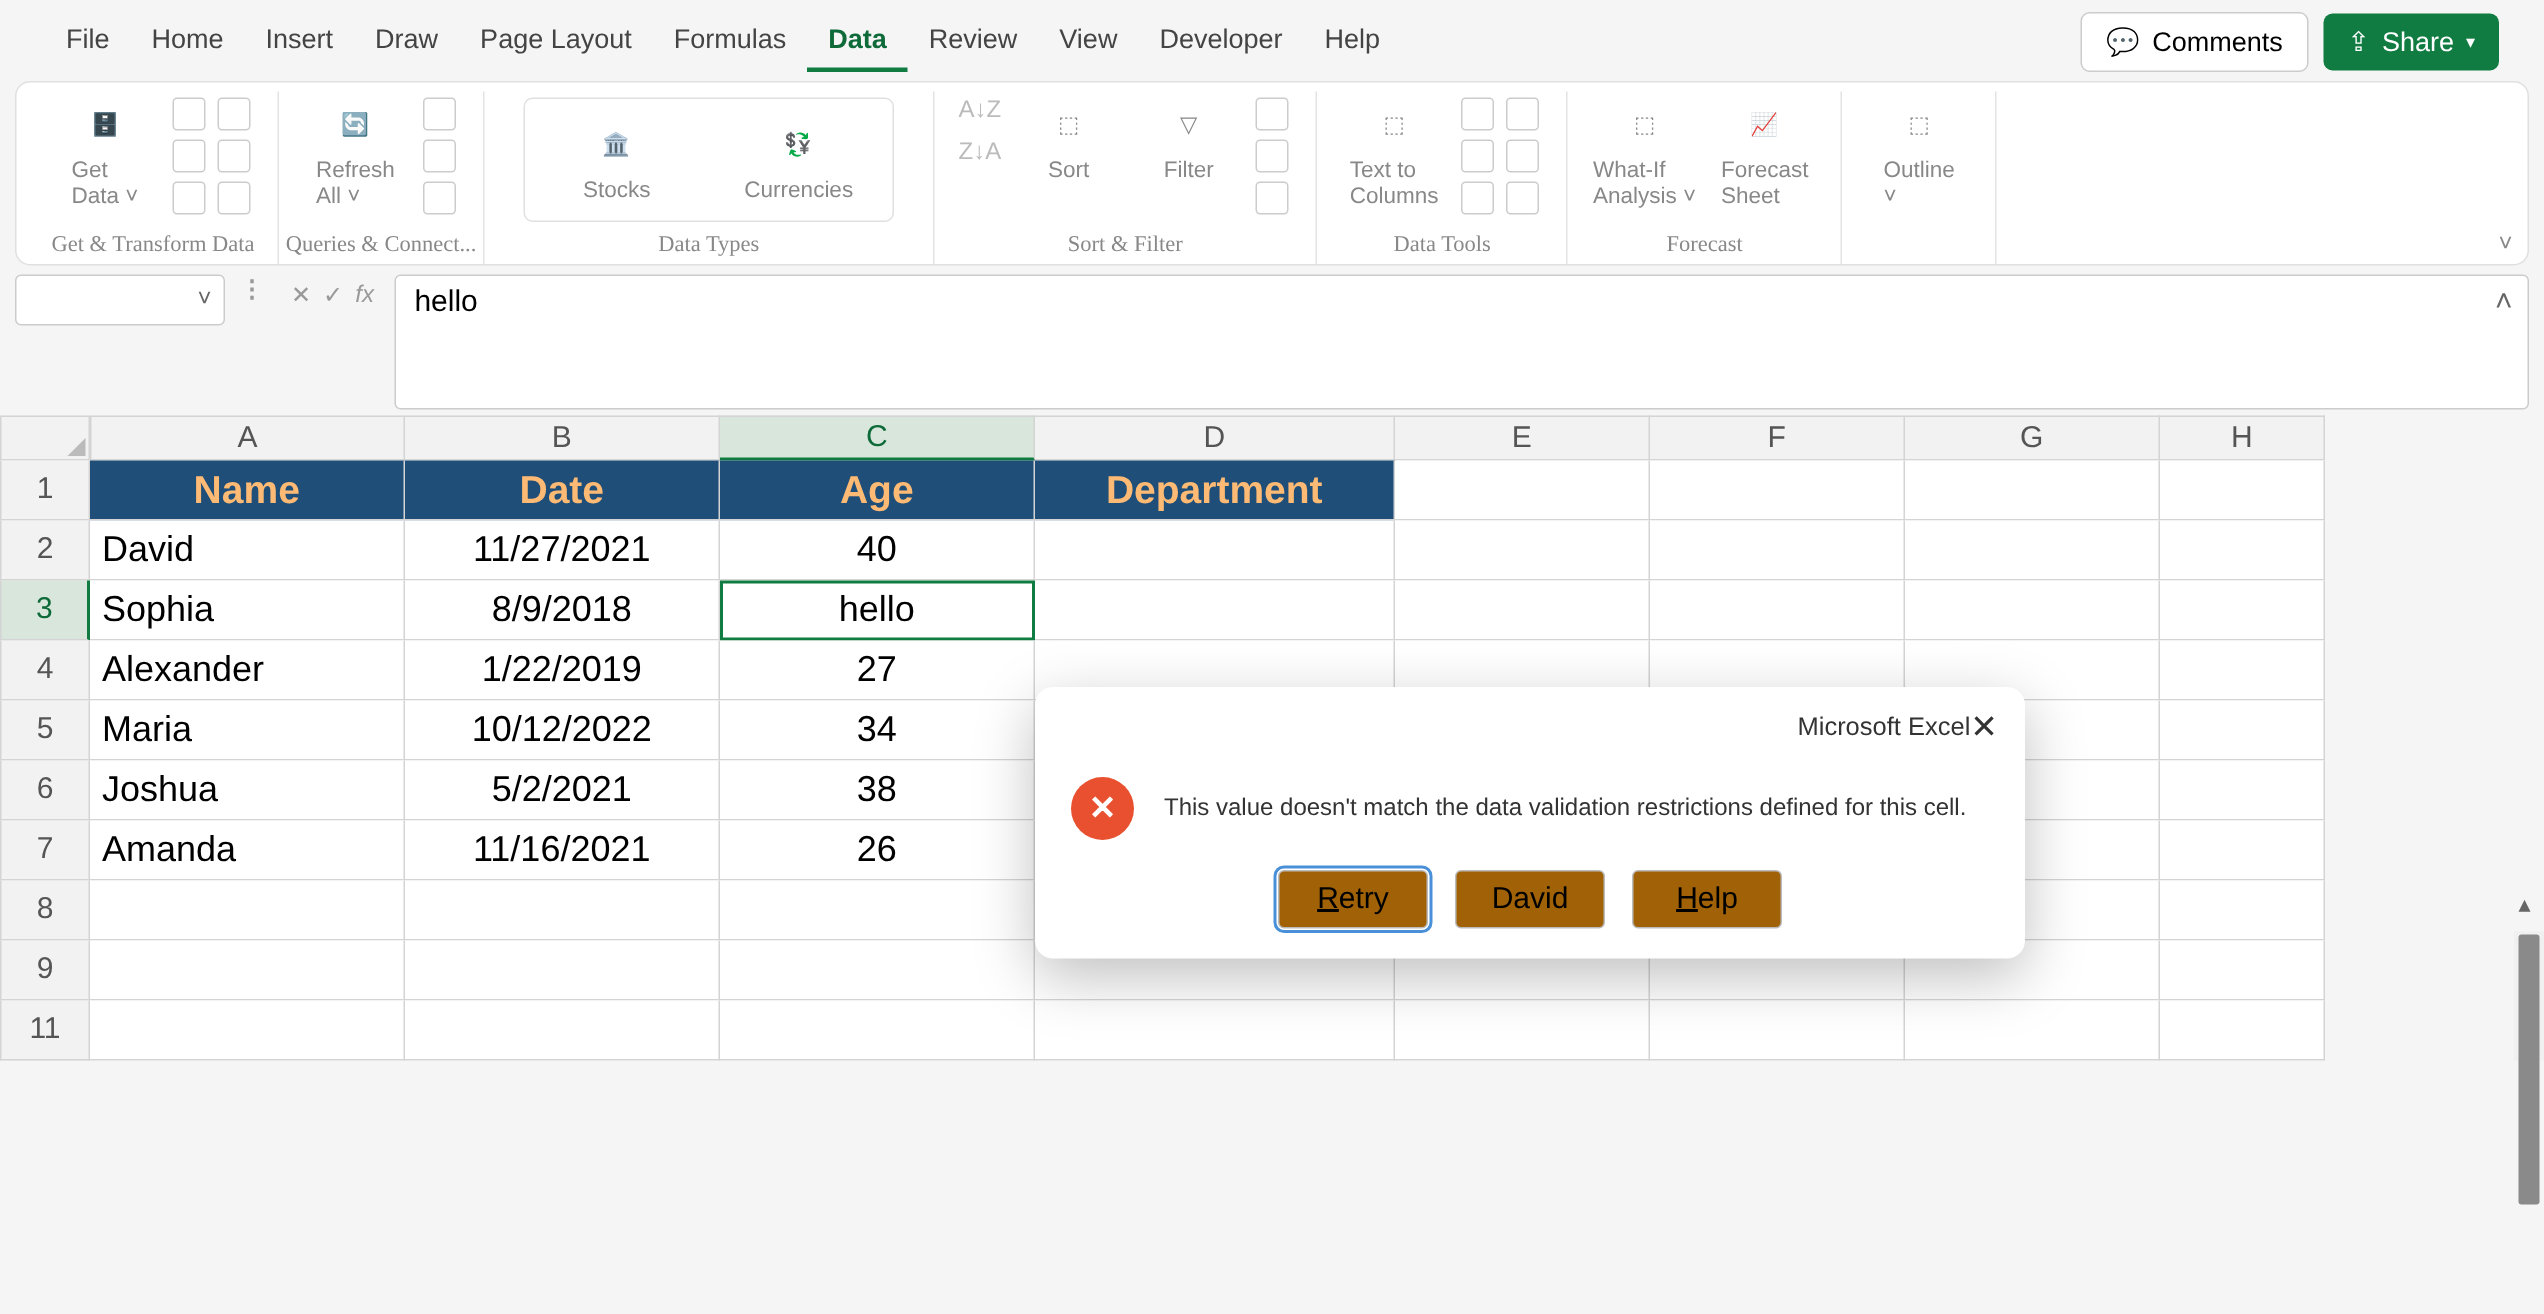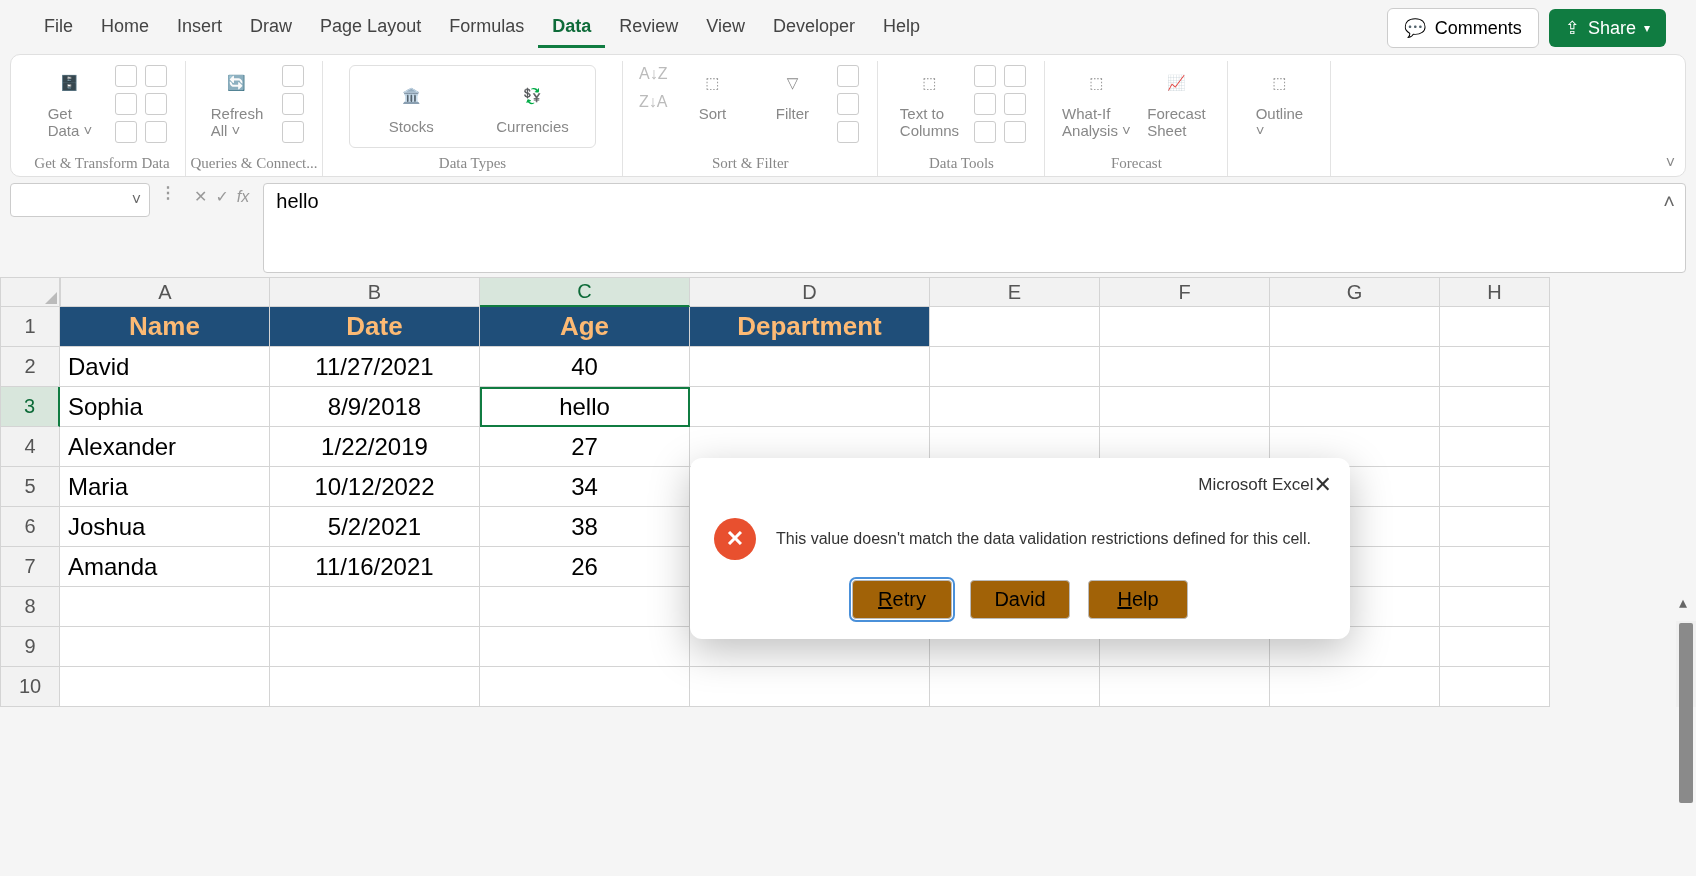--- a/index.html
+++ b/index.html
@@ -349,21 +349,21 @@
         <div class="cell cA"></div>
         <div class="cell cB"></div>
         <div class="cell cC"></div>
         <div class="cell cD"></div>
         <div class="cell cE"></div>
         <div class="cell cF"></div>
         <div class="cell cG"></div>
         <div class="cell cH"></div>
       </div>
       <div class="row">
-        <div class="rh">10</div>
+        <div class="rh">11</div>
         <div class="cell cA"></div>
         <div class="cell cB"></div>
         <div class="cell cC"></div>
         <div class="cell cD"></div>
         <div class="cell cE"></div>
         <div class="cell cF"></div>
         <div class="cell cG"></div>
         <div class="cell cH"></div>
       </div>
     </div>

